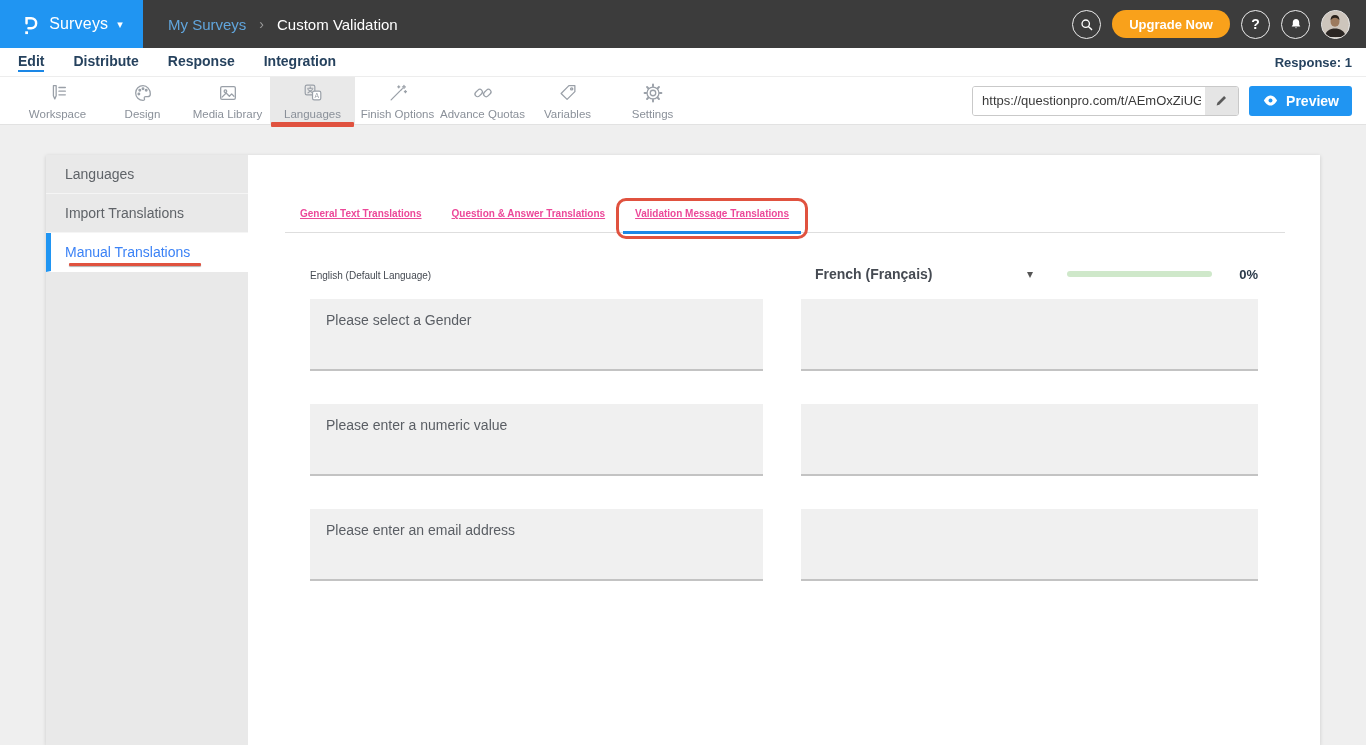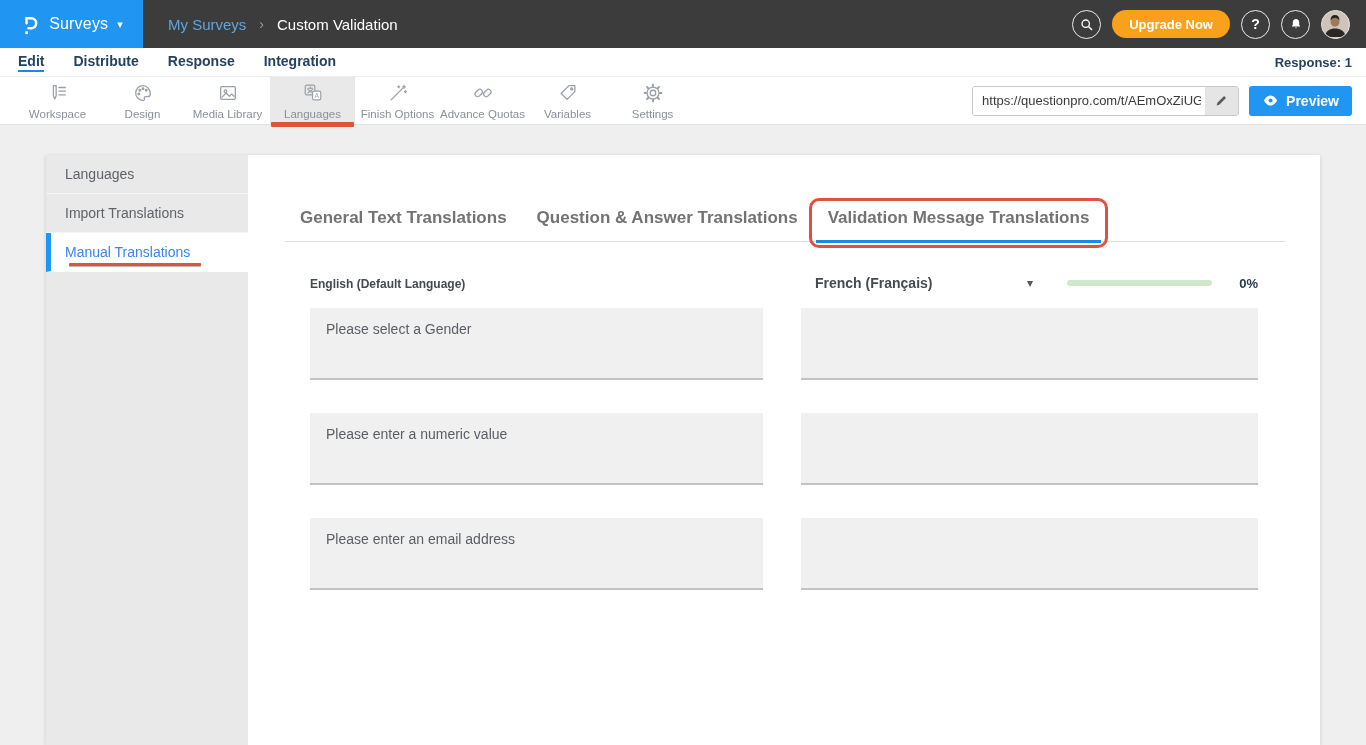--- a/index.html
+++ b/index.html
@@ -44,28 +44,28 @@
   
   .content { height:620px; padding:30px 46px 0; }
   .panel { display:flex; height:100%; background:#fff; box-shadow:0 1px 4px rgba(0,0,0,.15); }
   .sidebar { width:202px; background:#e9e9e9; flex-shrink:0; }
   .side-item { position:relative; height:39px; display:flex; align-items:center; padding-left:19px; font-size:14px; color:#5f6368; cursor:pointer; border-bottom:1px solid rgba(255,255,255,.55); }
   .side-item.active { background:#fff; border-left:5px solid #2095f2; padding-left:14px; border-bottom:1px solid transparent; color:#3b82f6; }
   .side-item.annotated::after { content:""; position:absolute; left:18px; width:132px; bottom:5px; height:3px; background:#e0523f; box-shadow:0 1px 1px rgba(0,0,0,.3); border-radius:1px; }
 
   .main { flex:1; min-width:0; }
   .tabs-wrap { margin:45px 35px 0 37px; border-bottom:1px solid #dedede; display:flex; }
-  .tab { position:relative; padding:8px 15px 13px; font-size:17px; font-weight:600; color:#737373; cursor:pointer; white-space:nowrap; }
+  .tab { position:relative; padding:8px 15px 13px; font-size:10px; font-weight:600; color:#ec4899; cursor:pointer; white-space:nowrap;text-decoration:underline; }
   .tab.active::after { content:""; position:absolute; left:3px; right:3px; bottom:-2px; height:3px; background:#1b87e6; }
   .tab-annotation { display:none; }
   .tab.annotated .tab-annotation { display:block; position:absolute; top:-2px; bottom:-7px; left:-4px; right:-4px; border:3px solid #e0523f; border-radius:10px; pointer-events:none; }
 
   .lang-header { margin:32px 62px 0; display:flex; gap:38px; align-items:center; }
   .src-col-head { width:453px; }
-  .src-lang { font-size:12px; font-weight:700; color:#454a52; }
+  .src-lang { font-size:10px; font-weight:400; color:#454a52; }
   .tgt-col-head { width:457px; display:flex; align-items:center; }
   .tgt-lang { font-size:14px; font-weight:600; color:#454a52; margin-left:14px; cursor:pointer; }
   .caret-dark { margin-left:auto; color:#555; font-size:12px; cursor:pointer; line-height:1; }
   .progress-track { width:145px; height:6px; border-radius:3px; background:#cfe8ca; margin-left:34px; overflow:hidden; }
   .progress-fill { width:0%; height:100%; background:#7bc67e; }
   .pct { margin-left:20px; width:26px; text-align:right; font-size:13px; font-weight:600; color:#2b3a4a; }
 
   .rows { margin:16px 62px 0; }
   .trow { display:flex; gap:38px; margin-bottom:33px; }
   .src-box { width:453px; height:72px; background:#f0f0f0; border-bottom:2px solid #c3c3c3; padding:13px 16px; font-size:14px; color:#5a5e64; }

